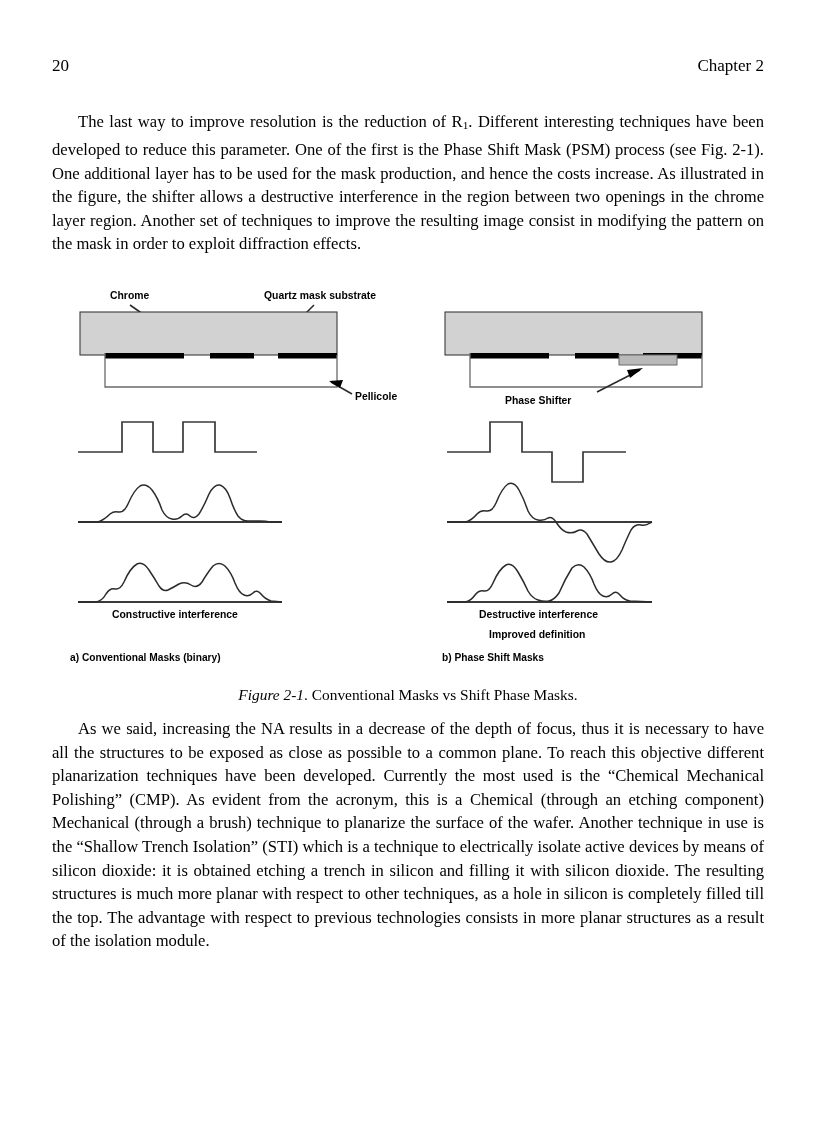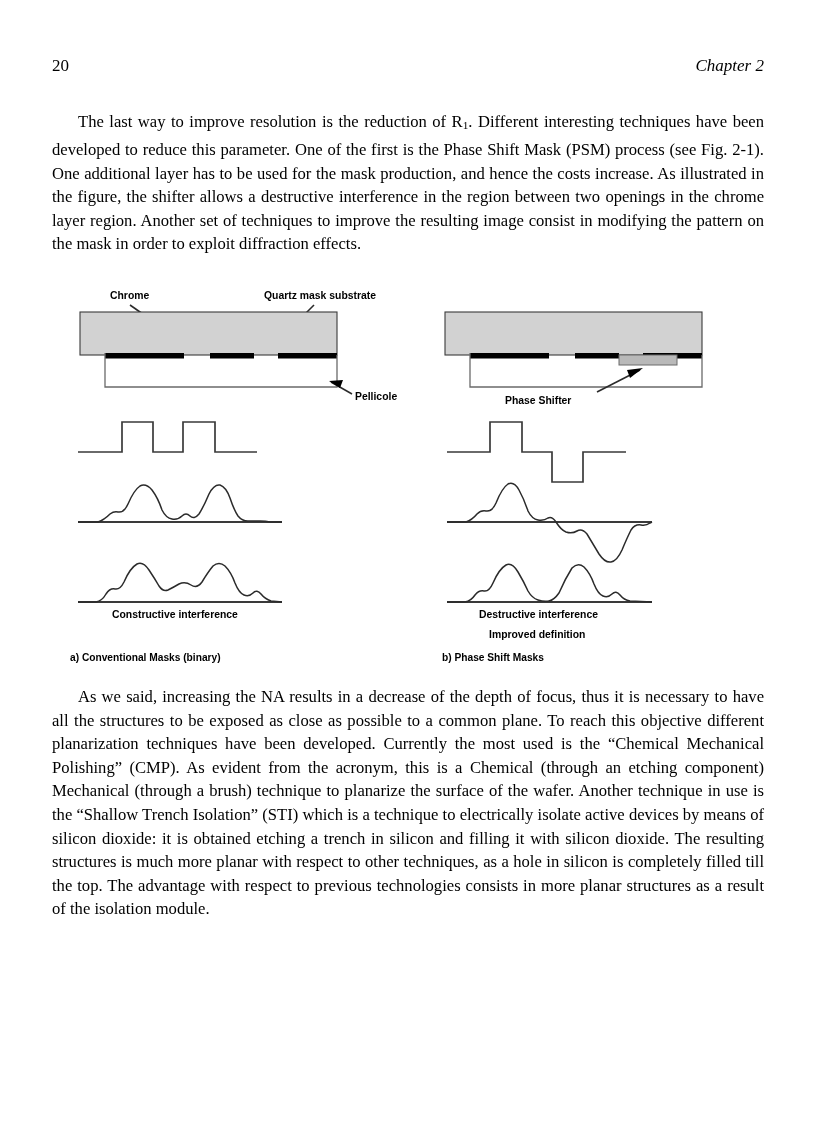--- a/index.html
+++ b/index.html
@@ -34,21 +34,20 @@
     justify-content: space-between;
     align-items: baseline;
     font-size: 17px;
     line-height: 20px;
     margin-bottom: 34px;
   }
   .runhead .folio {
     font-style: normal;
   }
   .runhead .chap {
-    font-style: italic;
   }
 
   
   p.body {
     margin: 0;
     font-size: 16.6px;
     line-height: 23.6px;
     text-align: justify;
     text-justify: inter-word;
     hyphens: none;
@@ -214,20 +213,21 @@
           </g>
 
         </svg>
 
         <svg viewBox="0 0 712 26" width="712" height="26">
           <text class="fig-sublabel" x="18" y="14">a) Conventional Masks (binary)</text>
           <text class="fig-sublabel" x="390" y="14">b)  Phase Shift Masks</text>
         </svg>
       </div>
 
+      <p class="figure-caption"><span class="figlabel">Figure 2-1</span><span>. Conventional Masks vs Shift Phase Masks.</span></p>
     </div>
 
     <div class="spacer-after-fig"></div>
 
     <p class="body indent">As we said, increasing the NA results in a decrease of the depth of focus, thus it is necessary to have all the structures to be exposed as close as possible to a common plane. To reach this objective different planarization techniques have been developed. Currently the most used is the “Chemical Mechanical Polishing” (CMP). As evident from the acronym, this is a Chemical (through an etching component) Mechanical (through a brush) technique to planarize the surface of the wafer. Another technique in use is the “Shallow Trench Isolation” (STI) which is a technique to electrically isolate active devices by means of silicon dioxide: it is obtained etching a trench in silicon and filling it with silicon dioxide. The resulting structures is much more planar with respect to other techniques, as a hole in silicon is completely filled till the top. The advantage with respect to previous technologies consists in more planar structures as a result of the isolation module.</p>
 
   </div>
 </div>
 
 </body></html>

